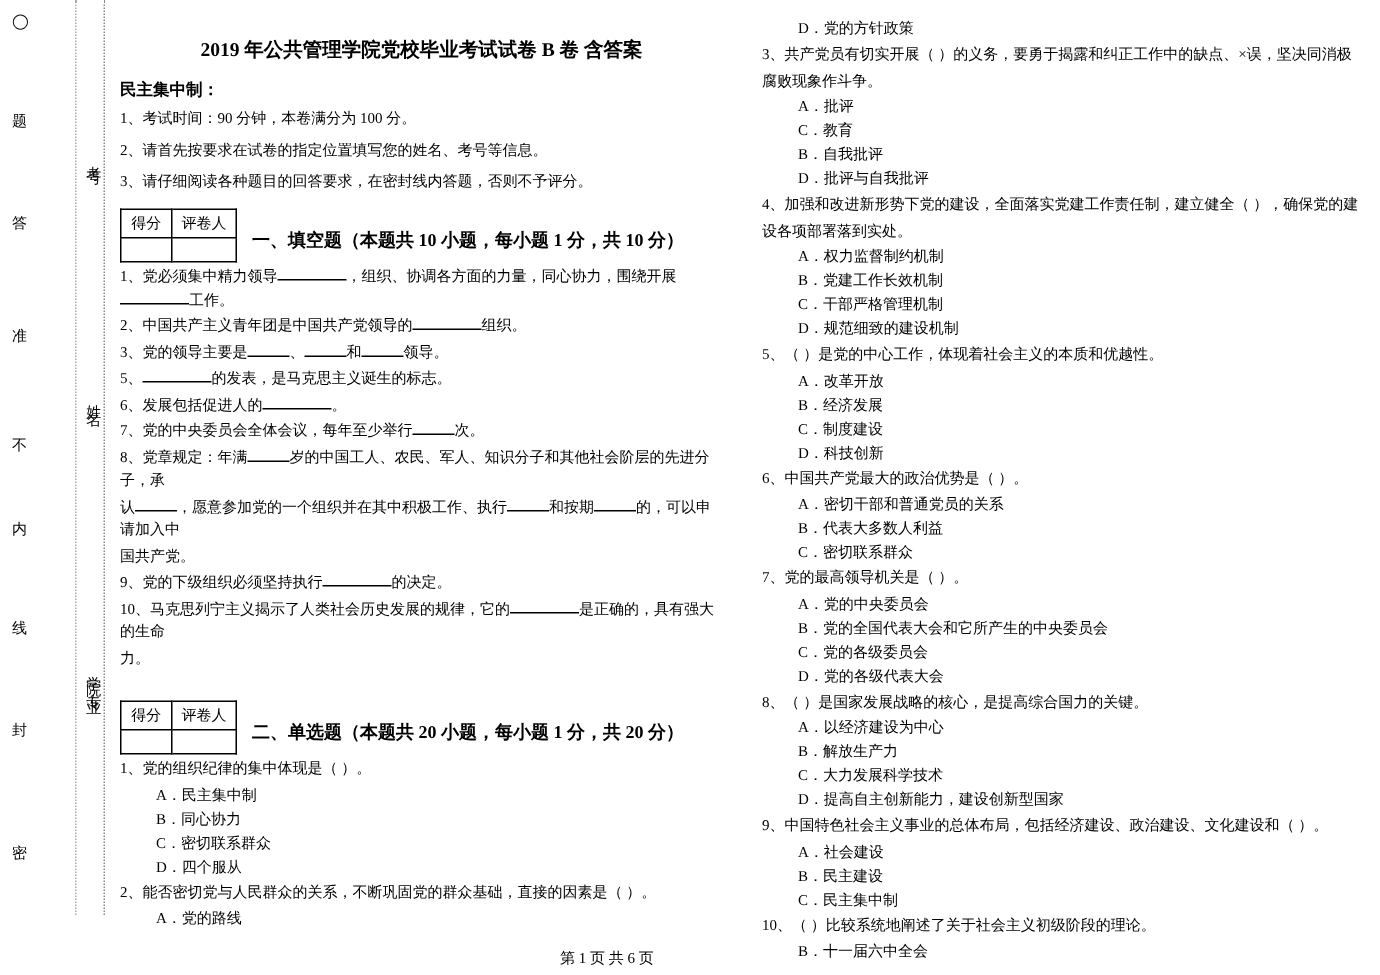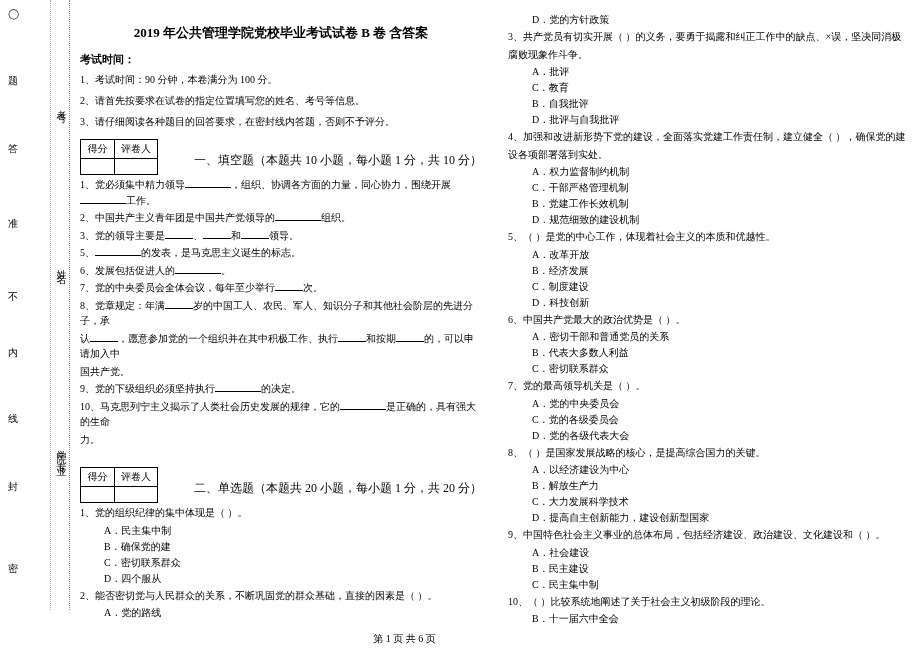--- a/index.html
+++ b/index.html
@@ -83,22 +83,22 @@
   .score-box td {
     border: 1px solid #000;
     padding: 2px 6px;
     font-size: 10px;
     height: 16px;
     min-width: 34px;
     text-align: center;
   }
   .section-title {
     font-size: 12px;
-    font-weight: normal;
-    text-align: right;
+    font-weight: bold;
+    text-align: left;
     margin: 6px 0 6px;
   }
   .qlist > div {
     margin: 2px 0;
     line-height: 1.55;
   }
   .opts {
     padding-left: 24px;
   }
   .opts div {
@@ -144,21 +144,21 @@
   <div class="vlabel2 vtext" style="top:100px;">考号</div>
   <div class="vlabel2 vtext" style="top:260px;">姓名</div>
   <div class="vlabel2 vtext" style="top:440px;">学院（专业）</div>
 </div>
 
 <div class="page">
 
   <div class="col">
     <h1>2019 年公共管理学院党校毕业考试试卷 B 卷  含答案</h1>
 
-    <div class="notice-title">考试时间：</div>
+    <div class="notice-title">民主集中制：</div>
     <div class="notice-list">
       <div>1、考试时间：90 分钟，本卷满分为 100 分。</div>
       <div>2、请首先按要求在试卷的指定位置填写您的姓名、考号等信息。</div>
       <div>3、请仔细阅读各种题目的回答要求，在密封线内答题，否则不予评分。</div>
     </div>
 
     <div class="section-row">
       <table class="score-box">
         <tbody>
             <tr>
@@ -204,21 +204,21 @@
             </tr>
       </tbody>
         </table>
       <div class="section-title" style="flex:1">二、单选题（本题共 20 小题，每小题 1 分，共 20 分）</div>
     </div>
 
     <div class="qlist">
       <div>1、党的组织纪律的集中体现是（     ）。</div>
       <div class="opts">
         <div>A．民主集中制</div>
-        <div>B．确保党的建</div>
+        <div>B．同心协力</div>
         <div>C．密切联系群众</div>
         <div>D．四个服从</div>
       </div>
       <div>2、能否密切党与人民群众的关系，不断巩固党的群众基础，直接的因素是（     ）。</div>
       <div class="opts">
         <div>A．党的路线</div>
 
       </div>
     </div>
   </div>
@@ -233,40 +233,41 @@
       <div class="opts">
         <div>A．批评</div>
         <div>C．教育</div>
         <div>B．自我批评</div>
         <div>D．批评与自我批评</div>
       </div>
       <div>4、加强和改进新形势下党的建设，全面落实党建工作责任制，建立健全（     ），确保党的建</div>
       <div>设各项部署落到实处。</div>
       <div class="opts">
         <div>A．权力监督制约机制</div>
+        <div>B．党建工作长效机制</div>
         <div>C．干部严格管理机制</div>
-        <div>B．党建工作长效机制</div>
         <div>D．规范细致的建设机制</div>
       </div>
       <div>5、（     ）是党的中心工作，体现着社会主义的本质和优越性。</div>
       <div class="opts">
         <div>A．改革开放</div>
         <div>B．经济发展</div>
         <div>C．制度建设</div>
         <div>D．科技创新</div>
       </div>
       <div>6、中国共产党最大的政治优势是（     ）。</div>
       <div class="opts">
         <div>A．密切干部和普通党员的关系</div>
         <div>B．代表大多数人利益</div>
         <div>C．密切联系群众</div>
       </div>
       <div>7、党的最高领导机关是（     ）。</div>
       <div class="opts">
         <div>A．党的中央委员会</div>
+        <div>B．党的全国代表大会和它所产生的中央委员会</div>
         <div>C．党的各级委员会</div>
         <div>D．党的各级代表大会</div>
       </div>
       <div>8、（     ）是国家发展战略的核心，是提高综合国力的关键。</div>
       <div class="opts">
         <div>A．以经济建设为中心</div>
         <div>B．解放生产力</div>
         <div>C．大力发展科学技术</div>
         <div>D．提高自主创新能力，建设创新型国家</div>
       </div>

